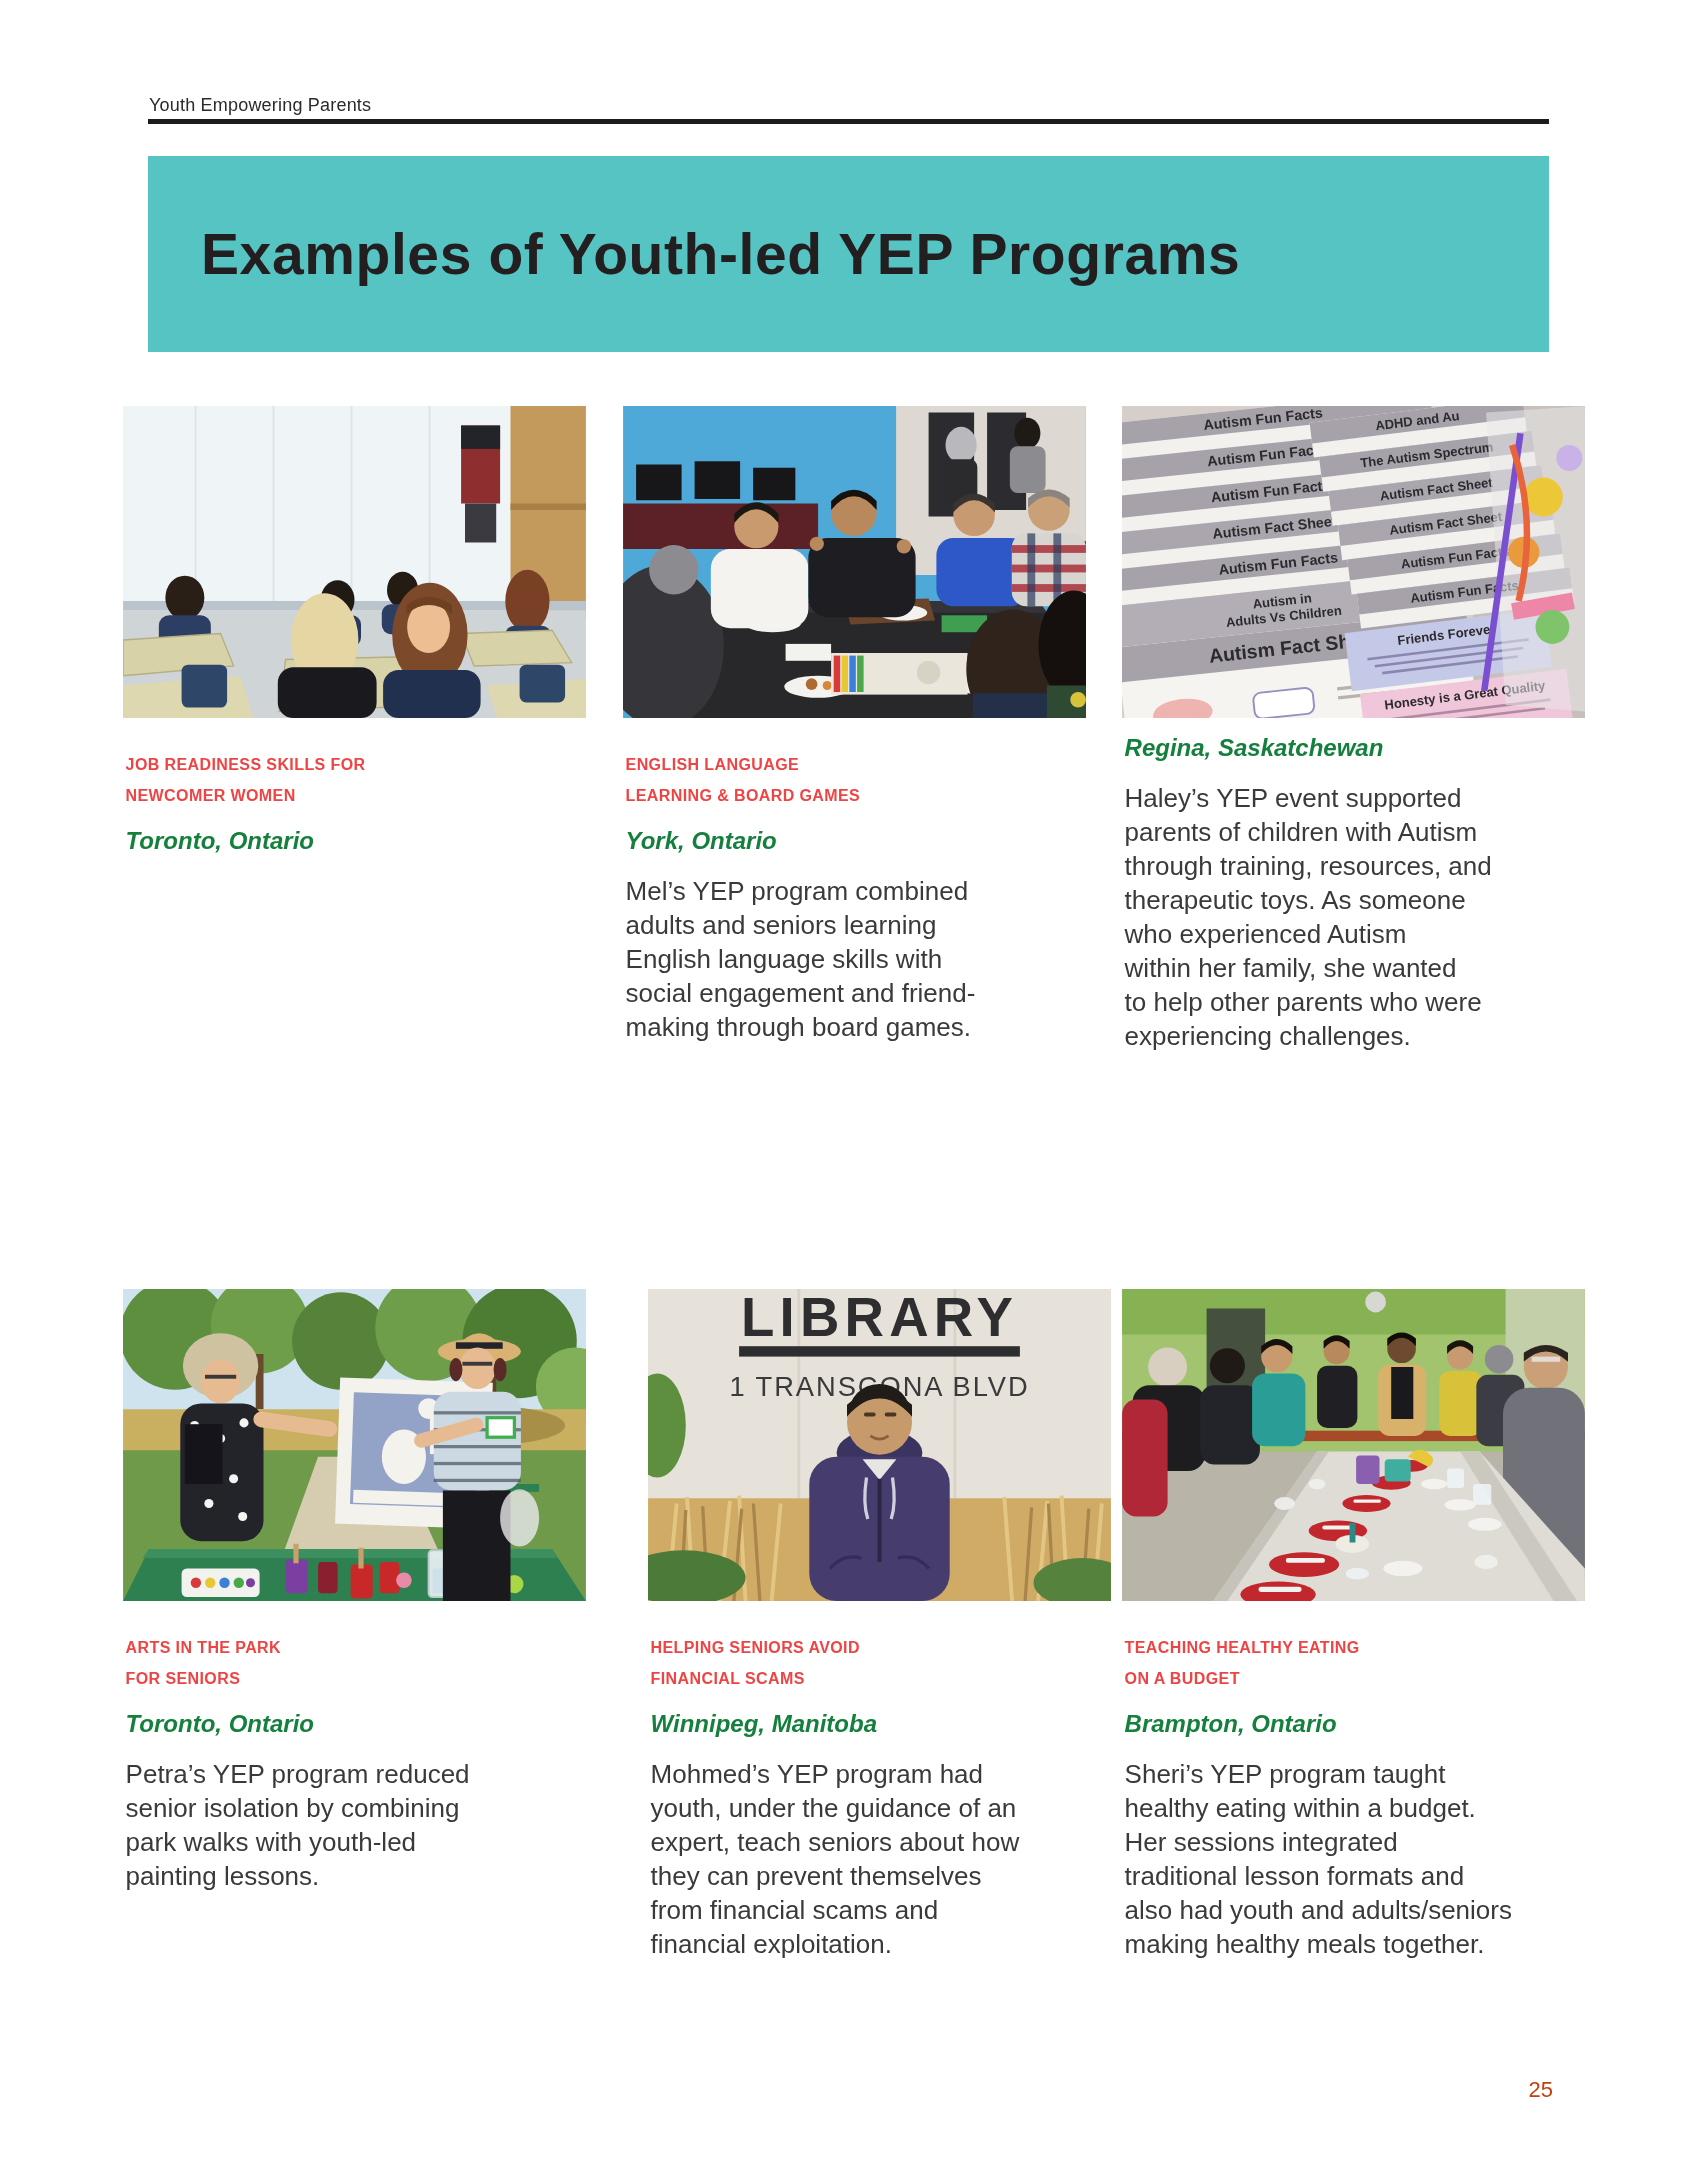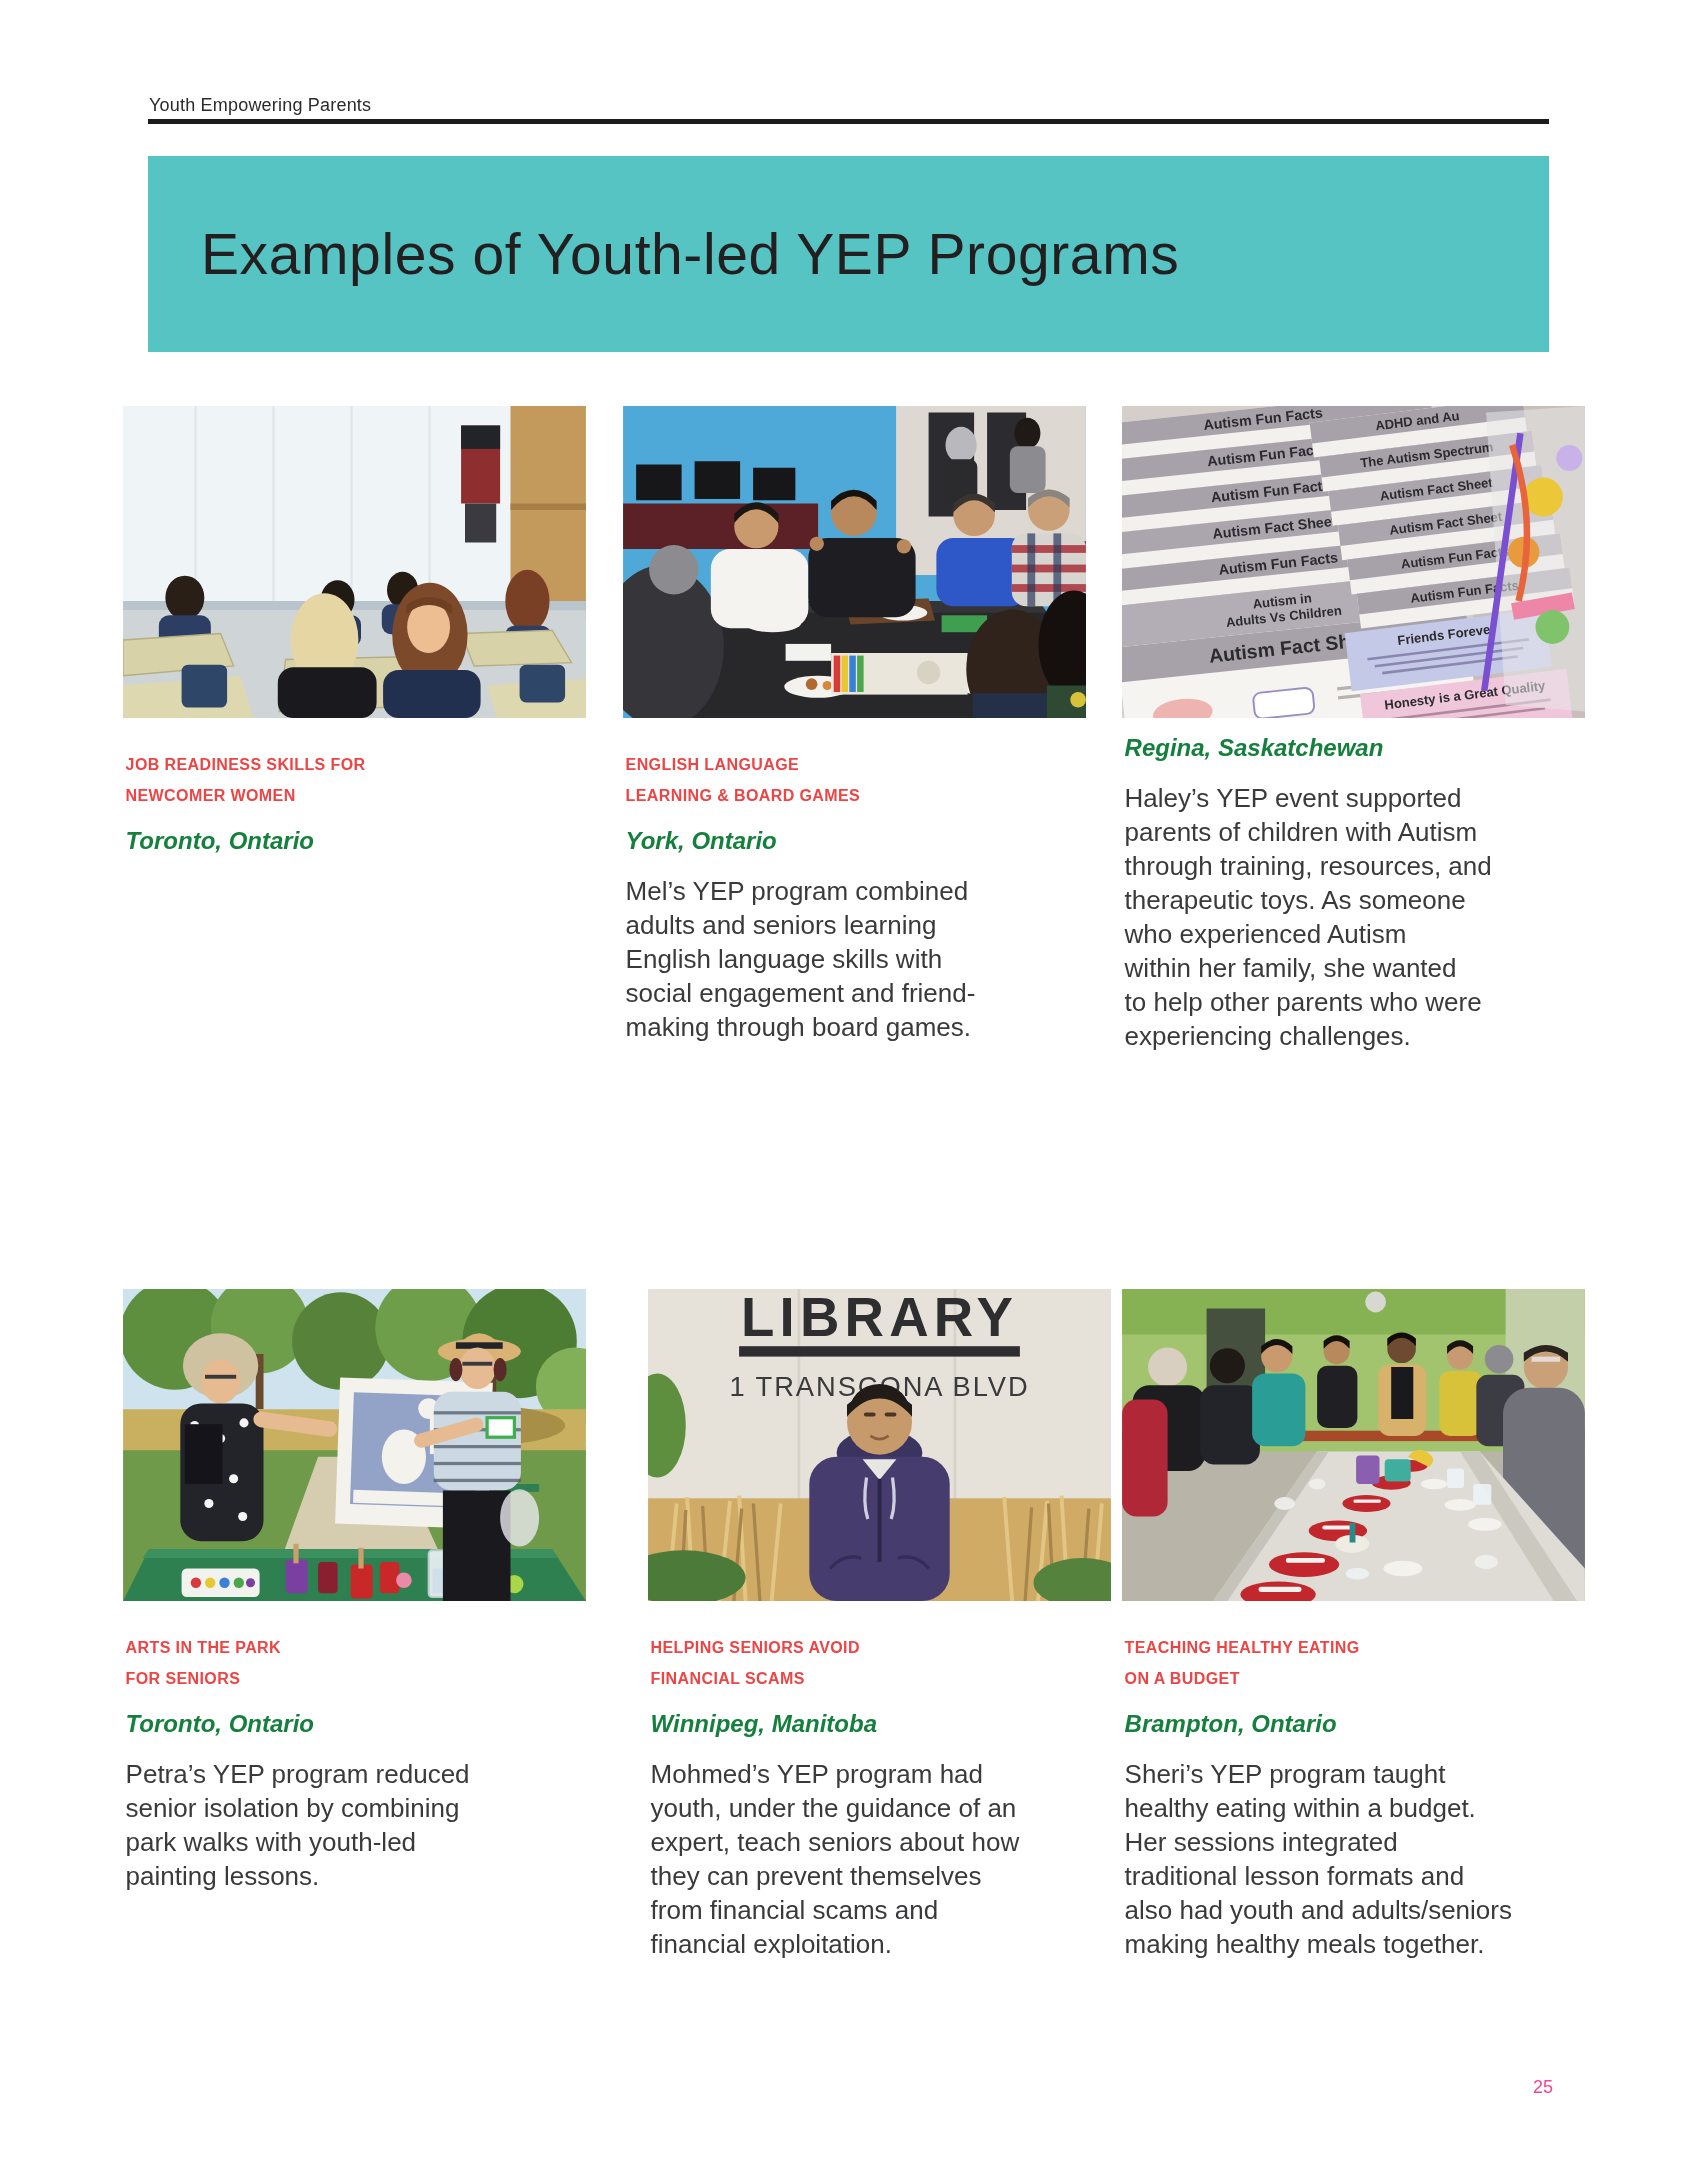--- a/index.html
+++ b/index.html
@@ -11,21 +11,21 @@
     position:absolute; left:149px; top:95px; font-size:18px; color:#2b2b2d; letter-spacing:0.2px;
   }
   .header-rule {
     position:absolute; left:148px; top:119px; width:1401px; height:4.5px; background:#1c1c1e;
   }
   .banner {
     position:absolute; left:148px; top:156px; width:1401px; height:196px;
     background:#57c4c4; display:flex; align-items:center;
   }
   .banner-title {
-    margin-left:53px; font-size:57px; font-weight:normal; color:#231f20; letter-spacing:0.6px;
+    margin-left:53px; font-size:57px; font-weight:bold; color:#231f20; letter-spacing:0.6px;
   }
   .card { position:absolute; width:463px; }
   .c1 { left:123px;  top:406px; }
   .c2 { left:623px;  top:406px; }
   .c3 { left:1122px; top:406px; }
   .c4 { left:123px;  top:1289px; }
   .c5 { left:623px;  top:1289px;margin-left:25px; }
   .c6 { left:1122px; top:1289px; }
   .photo { width:463px; height:312px; overflow:hidden; background:#e8e6e2; }
   .photo svg { display:block; }
@@ -34,21 +34,21 @@
     color:#ef4444; white-space:pre-line; letter-spacing:0.4px;
   }
   .card-location {
     margin:15.6px 0 0 2.6px; font-size:24px; font-weight:bold; font-style:italic; color:#15803d;
   }
   .card-body {
     margin:19.5px 0 0 2.6px; font-size:26px; line-height:34px; color:#3a3a3c; white-space:pre-line;
   }
   .page-number {
     position:absolute; left:1488px; top:2077px; width:65px; text-align:right;
-    font-size:18px; color:#ec4899;
+    font-size:22px; color:#c2410c;
   }
 </style>
 </head>
 <body>
 
 <div class="page">
 
   <div class="header-title">Youth Empowering Parents</div>
   <div class="header-rule"></div>
 

